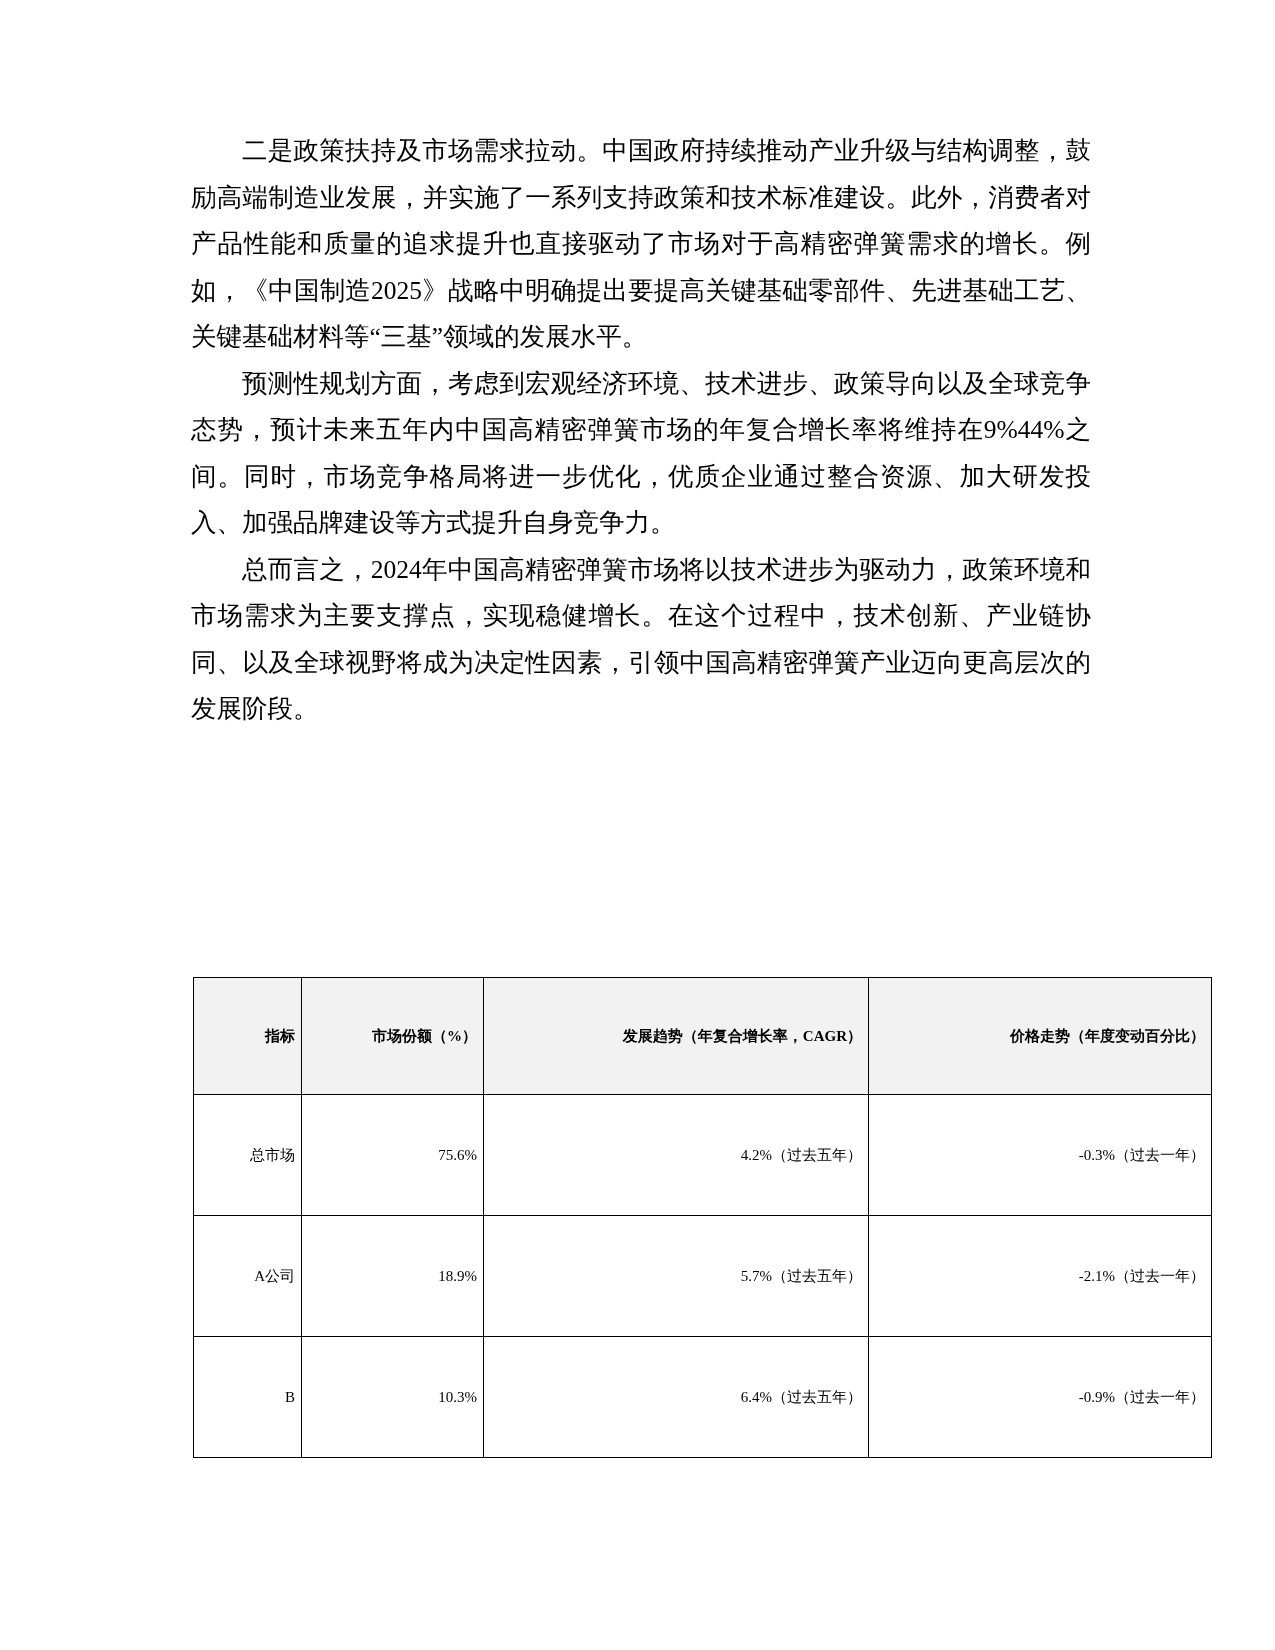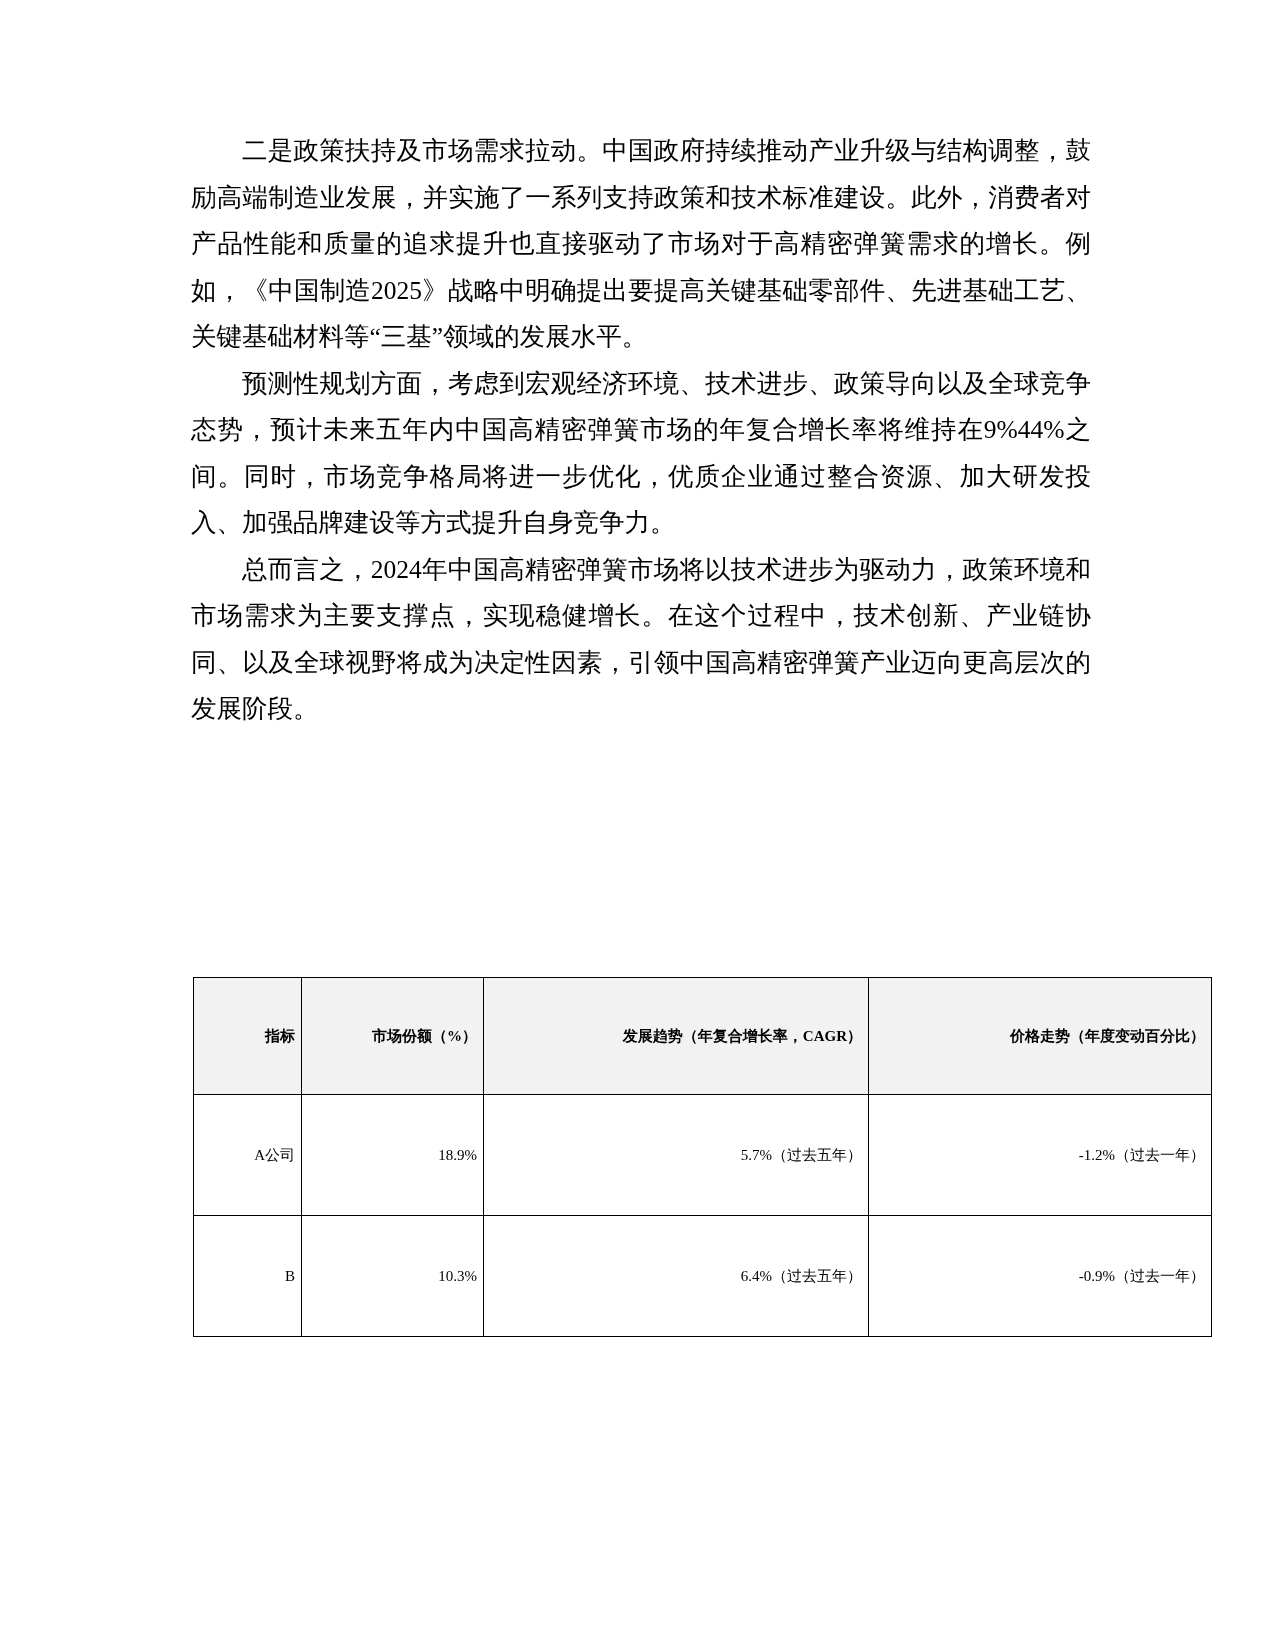--- a/index.html
+++ b/index.html
@@ -109,24 +109,30 @@
       <thead>
         <tr>
           <th>指标</th>
           <th>市场份额（%）</th>
           <th>发展趋势（年复合增长率，CAGR）</th>
           <th>价格走势（年度变动百分比）</th>
         </tr>
       </thead>
       <tbody>
         <tr>
+          <td>总市场</td>
+          <td>75.6%</td>
+          <td>4.2%（过去五年）</td>
+          <td>-0.3%（过去一年）</td>
+        </tr>
+        <tr>
           <td>A公司</td>
           <td>18.9%</td>
           <td>5.7%（过去五年）</td>
-          <td>-1.2%（过去一年）</td>
+          <td>-2.1%（过去一年）</td>
         </tr>
         <tr>
           <td>B</td>
           <td>10.3%</td>
           <td>6.4%（过去五年）</td>
           <td>-0.9%（过去一年）</td>
         </tr>
       </tbody>
     </table>
   </div>

